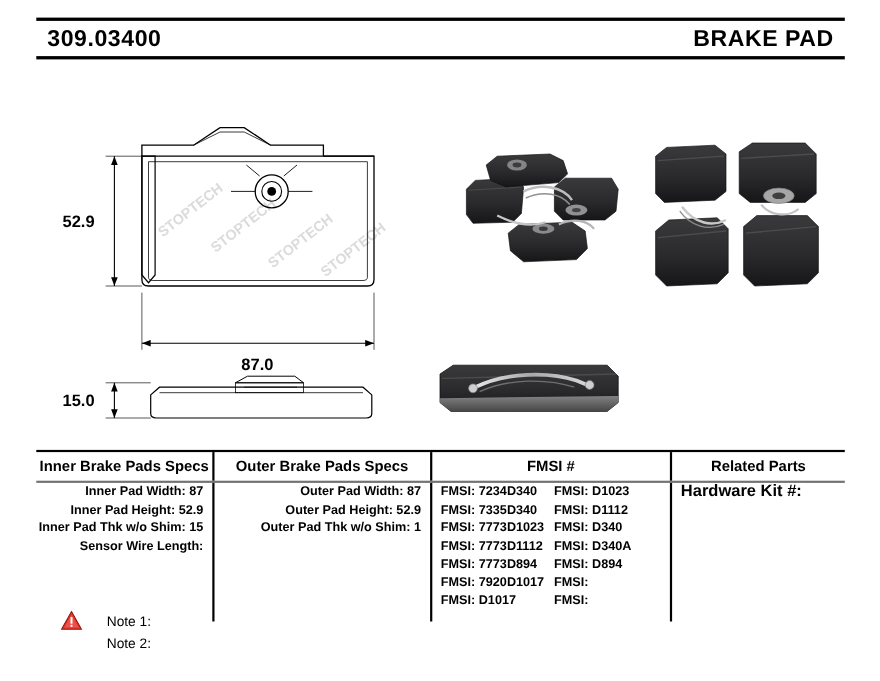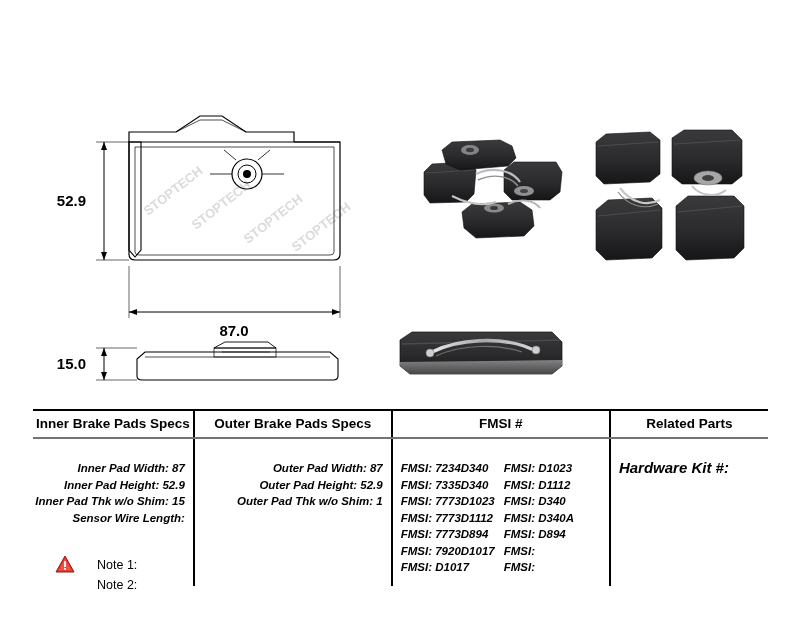--- a/index.html
+++ b/index.html
@@ -92,24 +92,23 @@
   .col-fmsi    { width: 236px; border-right: 2px solid #000; }
   .col-related { width: 170px; }
 
   .col-head {
     text-align: center;
     font-size: 13.5px;
     font-weight: bold;
     padding: 5px 0 6px 0;
   }
   .col-body {
-    padding: 21px 0 10px 0;
+    padding: 0 0 10px 0;
     font-size: 11.5px;
     font-weight: bold;
-    font-style: italic;
   }
   .spec-line {
     text-align: right;
     padding-right: 8px;
     line-height: 16.5px;
     white-space: nowrap;
   }
   .fmsi-grid {
     display: flex;
     padding-left: 8px;
@@ -152,20 +151,24 @@
     font-size: 12.5px;
     font-weight: normal;
     margin-left: 20px;
   }
 </style>
 </head>
 <body>
 
 <div class="sheet">
 
+  <div class="header">
+    <div class="part-number">309.03400</div>
+    <div class="category">BRAKE PAD</div>
+  </div>
 
   <div class="drawing">
     <svg width="800" height="340" viewBox="0 0 800 340" xmlns="http://www.w3.org/2000/svg">
       <defs>
         <marker id="arrHead" markerWidth="9" markerHeight="9" refX="8" refY="3" orient="auto">
           <path d="M0,0 L8,3 L0,6 z" fill="#000"></path>
         </marker>
         <marker id="arrTail" markerWidth="9" markerHeight="9" refX="0" refY="3" orient="auto">
           <path d="M8,0 L0,3 L8,6 z" fill="#000"></path>
         </marker>

